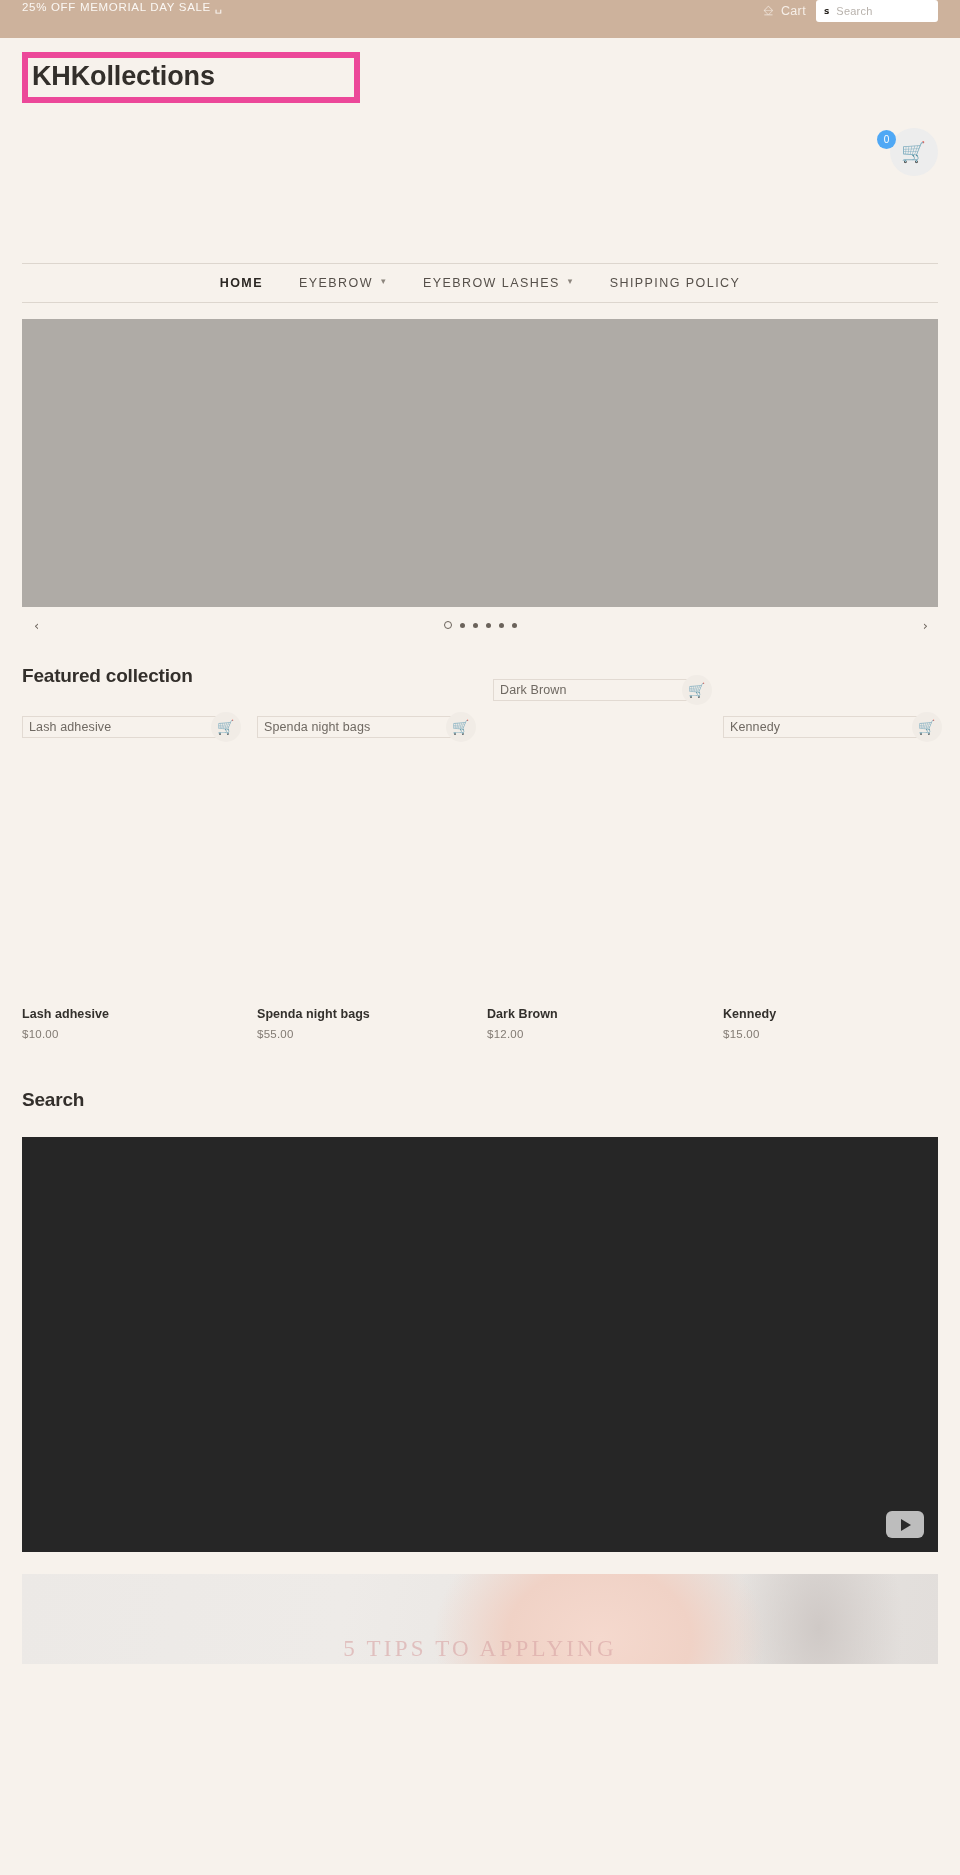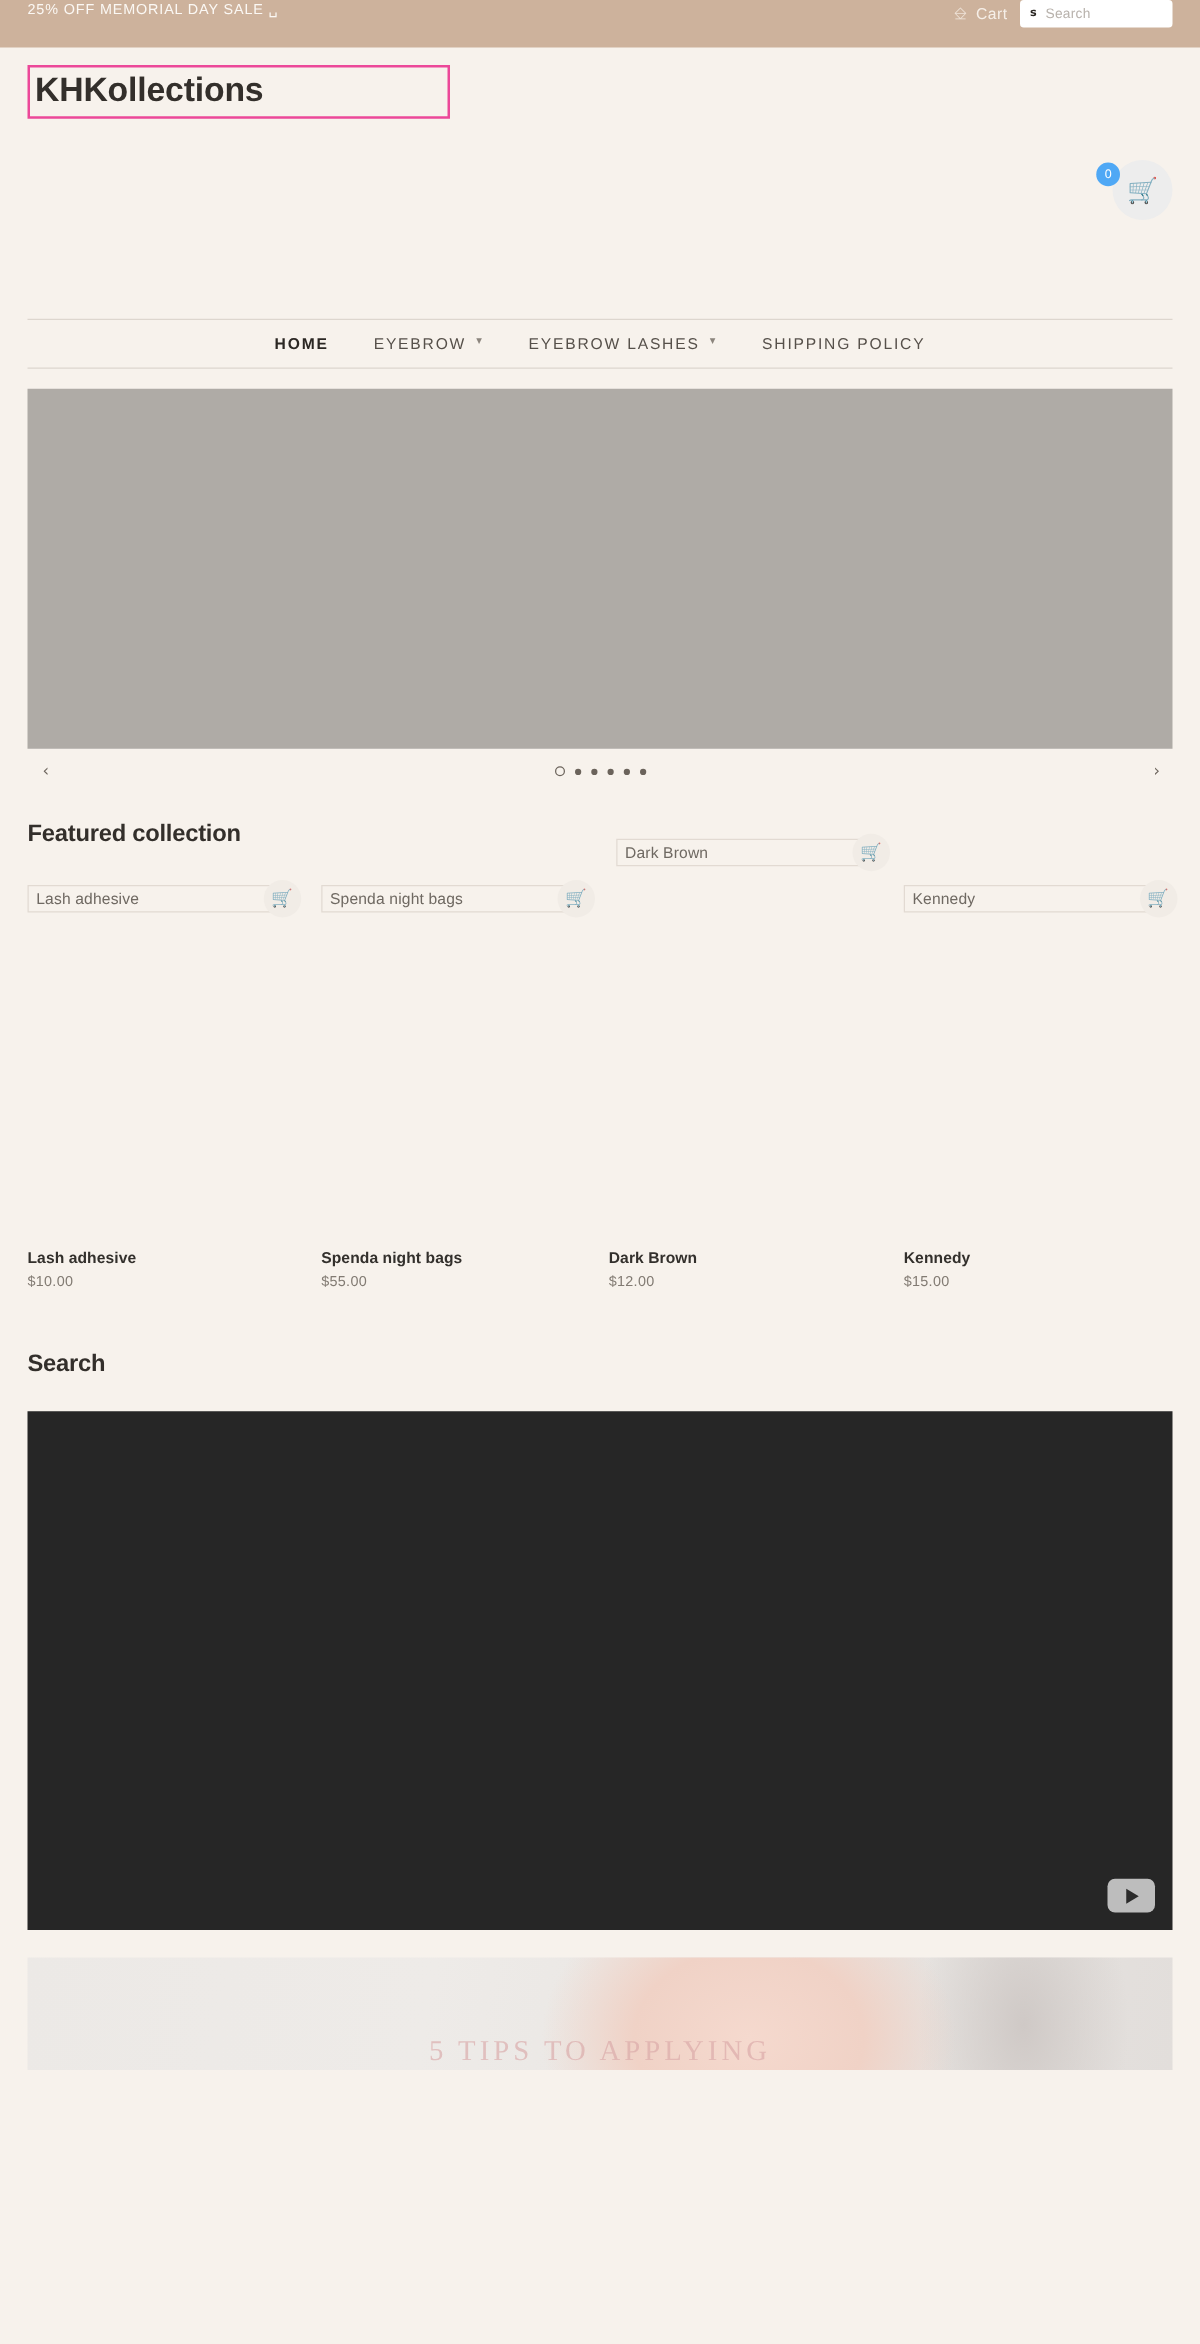--- a/index.html
+++ b/index.html
@@ -56,21 +56,21 @@
     font-size: 9px;
     font-weight: bold;
     color: #2A2622;
   }
   .search-ph { font-size: 11px; color: #B8B2AC; letter-spacing: .02em; }
 
   
   .header { padding: 14px 22px 0 22px; }
   .logo {
     display: inline-block;
-    border: 2px solid #ec4899;
+    border: 6px solid #ec4899;
     padding: 5px 12px 7px 4px;
     min-width: 338px;
   }
   .logo-text {
     font-size: 27px;
     font-weight: bold;
     color: #332F2B;
     letter-spacing: -.005em;
     line-height: 1;
   }

